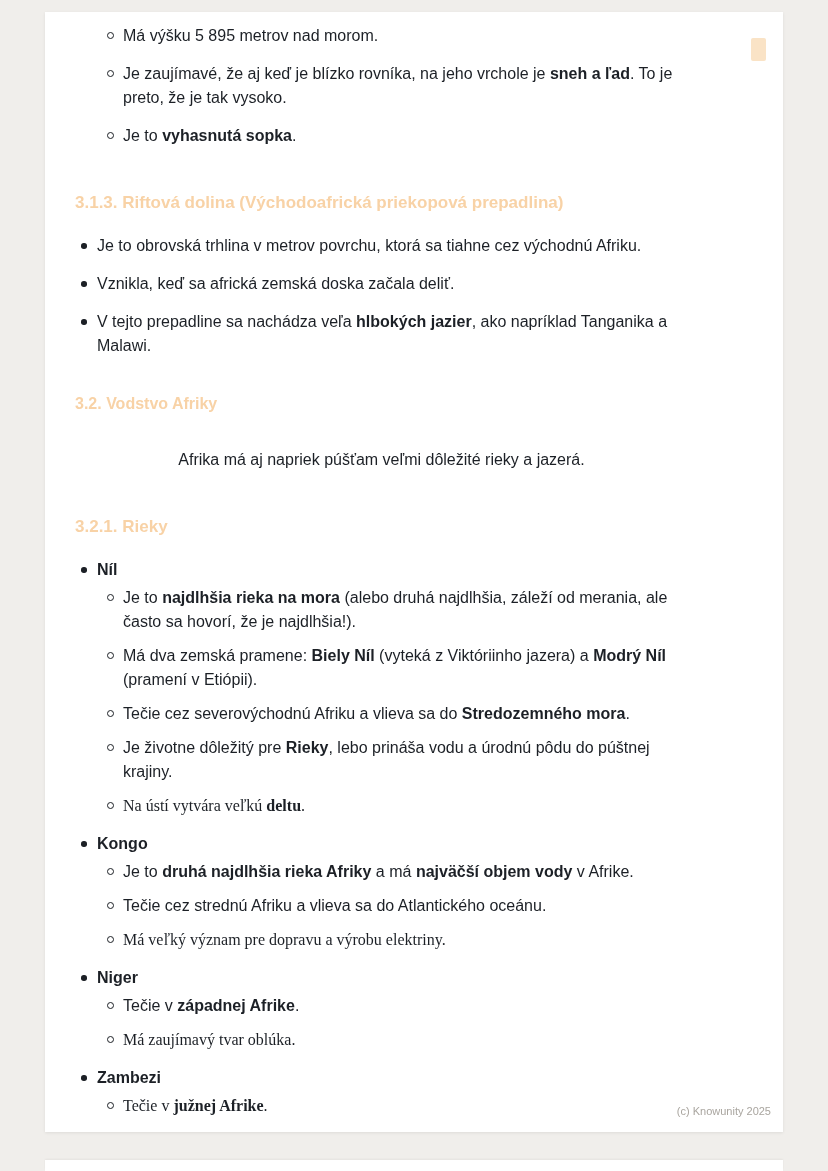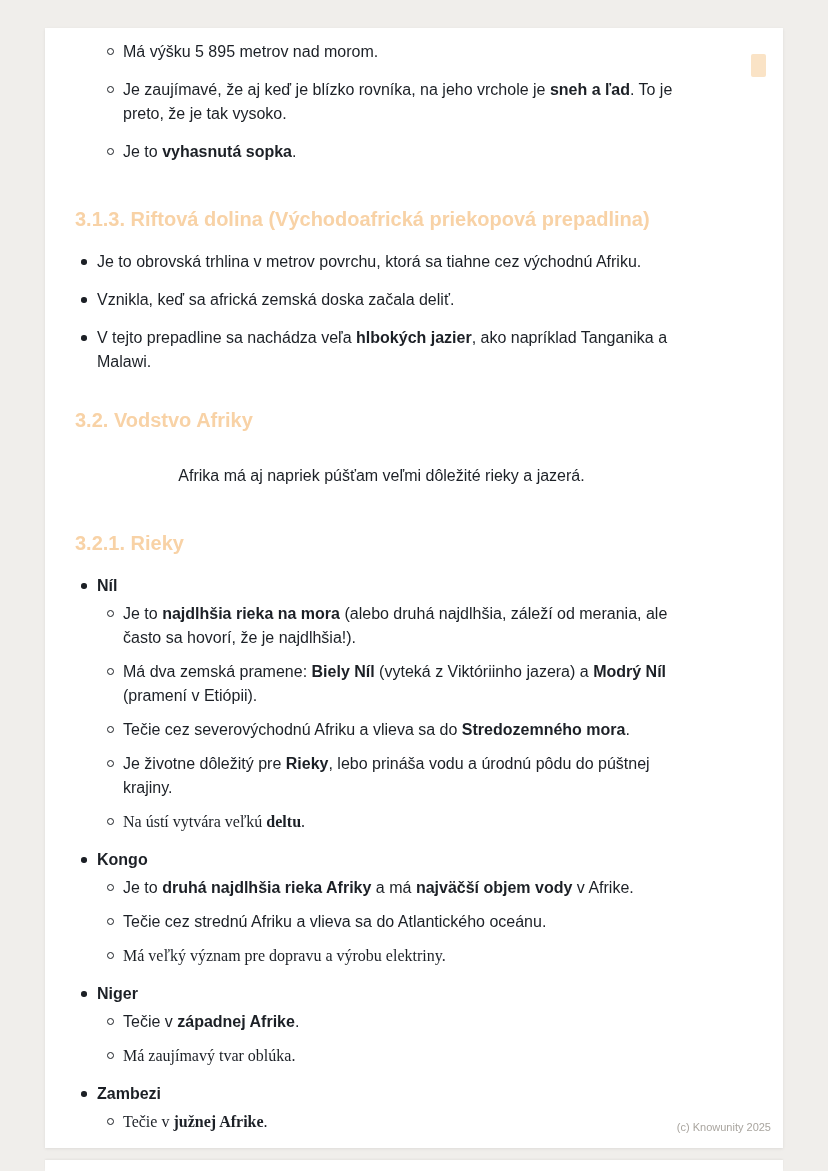--- a/index.html
+++ b/index.html
@@ -11,21 +11,21 @@
   .canvas {
     position: relative;
     width: 828px;
     height: 1171px;
     background: var(--canvas_bg, #f0eeeb);
     overflow: hidden;
   }
   .page {
     position: absolute;
     left: 45px;
-    top: 28px;
+    top: 12px;
     width: 738px;
     height: 1120px;
     background: var(--page_bg, #ffffff);
     box-shadow: 0 1px 3px rgba(0,0,0,0.08);
     overflow: hidden;
   }
   .next-page {
     position: absolute;
     left: 45px;
     top: 1160px;
@@ -36,28 +36,28 @@
   }
   .content {
     padding: 12px 95px 0 30px;
     font-size: 16px;
     line-height: 24px;
     color: var(--text, #1c2026);
   }
   .h2 {
     color: var(--heading, #f8d2a6);
     font-weight: 700;
-    font-size: 20px;
+    font-size: 16px;
     line-height: 32px;
     margin: 30px 0 28px 0;
   }
   .h3 {
     color: var(--heading, #f8d2a6);
     font-weight: 700;
-    font-size: 20px;
+    font-size: 17px;
     line-height: 26px;
     margin: 42px 0 18px 0;
   }
   .p { margin: 0; text-align: center; }
   .list { margin: 0; }
   .list.indent { margin-left: 26px; }
   .li { margin-bottom: 14px; }
   .li-row { display: flex; }
   .bullet-col {
     flex: 0 0 22px;

